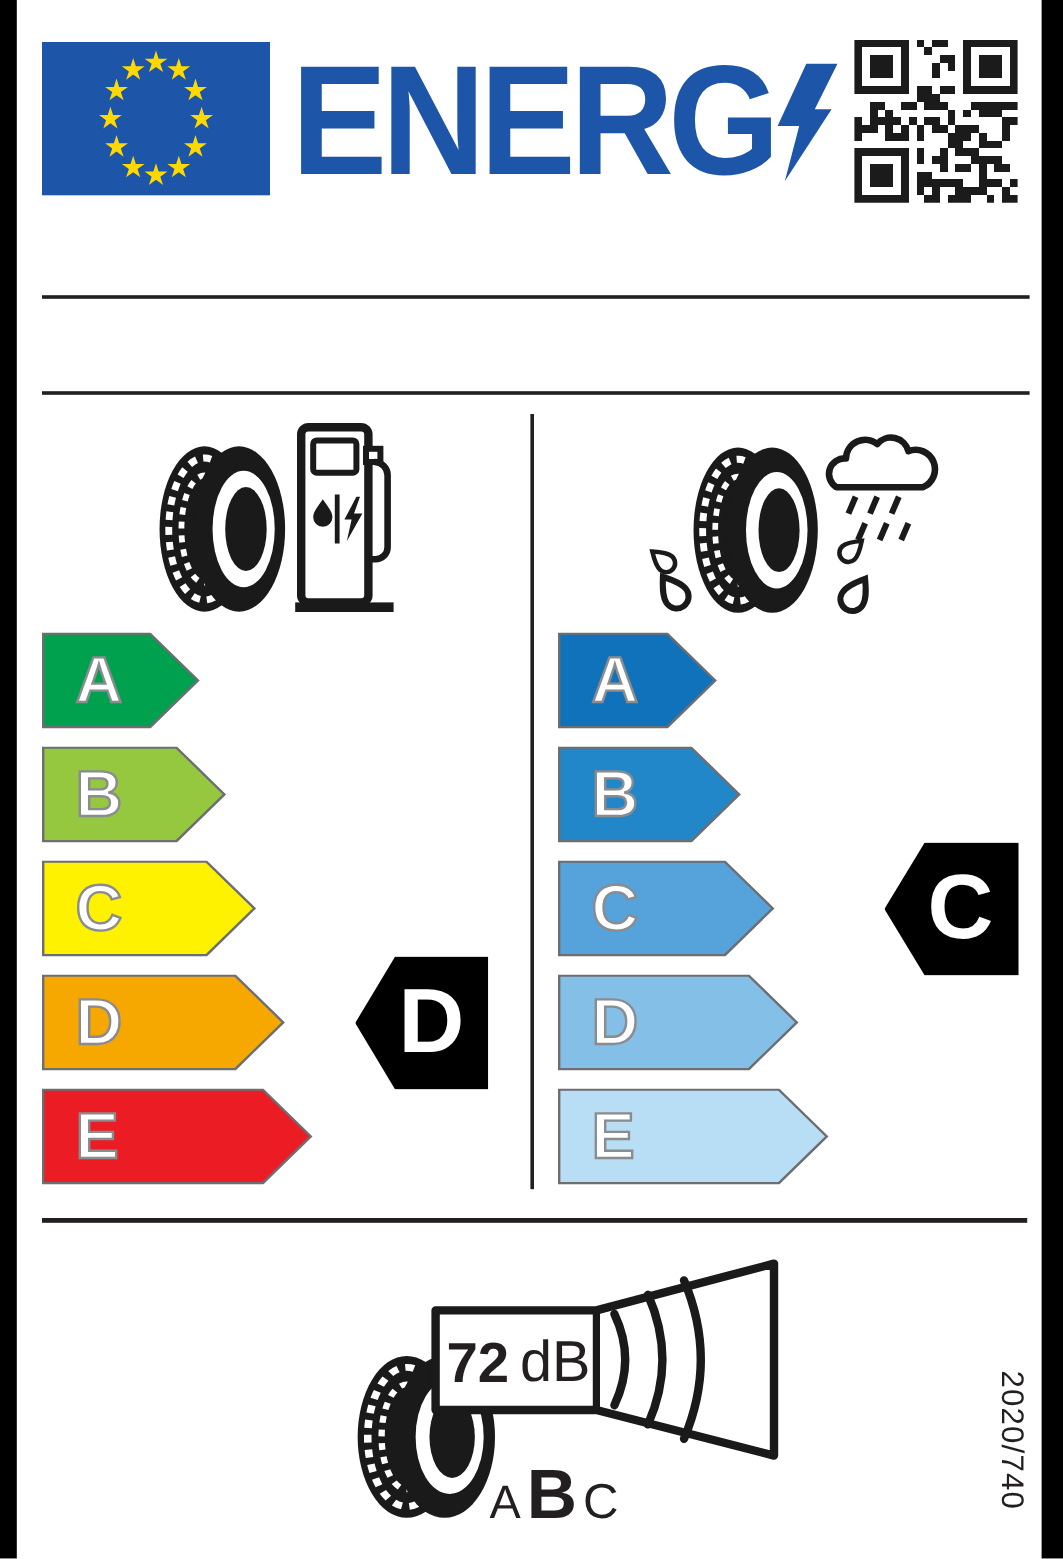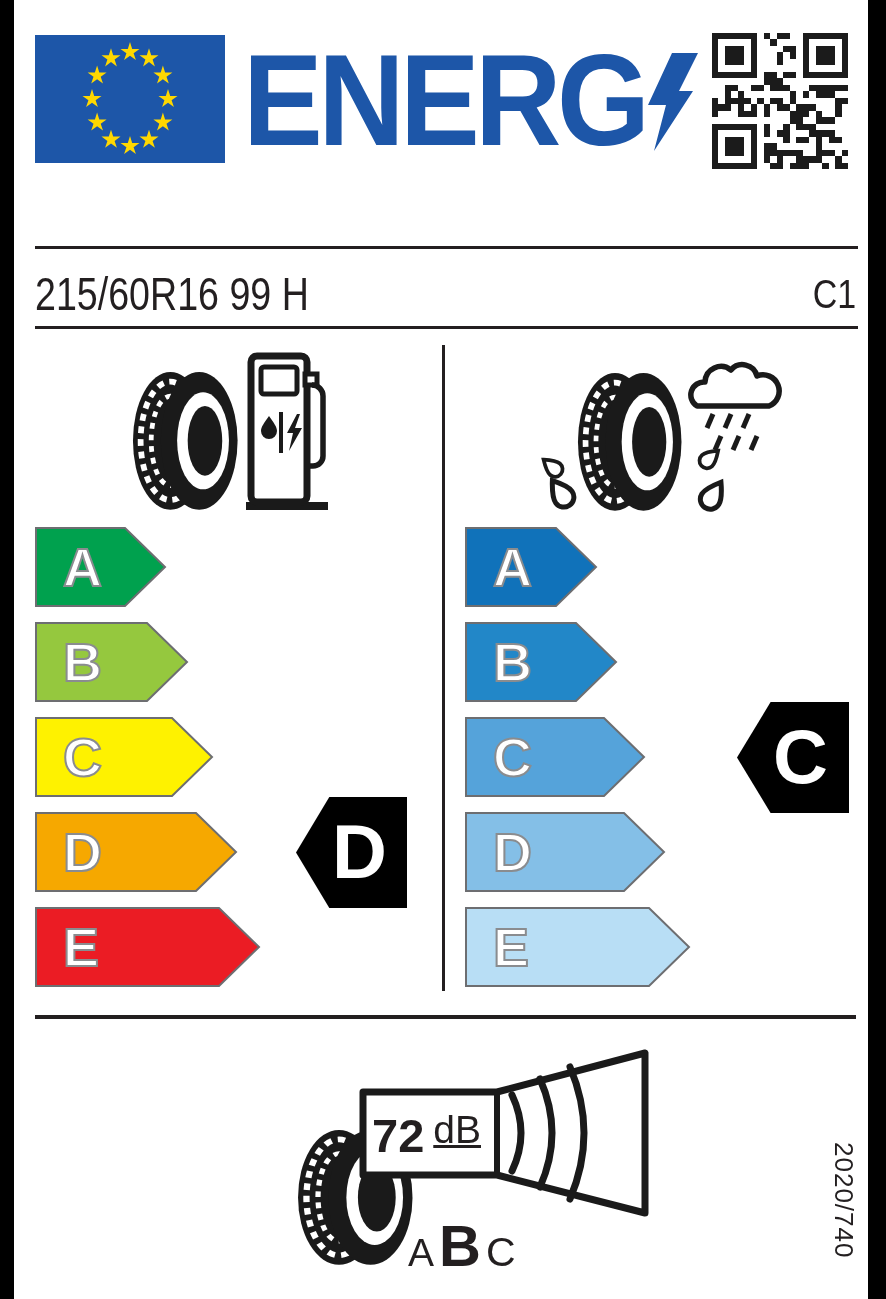--- a/index.html
+++ b/index.html
@@ -48,21 +48,21 @@
             font-weight:bold;color:#fff;}
   .sel-fuel{left:296px;top:797px;width:111px;height:111px;}
   .sel-wet{left:737px;top:702px;width:112px;height:111px;}
 
   .hr-noise{position:absolute;left:35px;right:30px;top:1015px;height:4px;background:#231f20;}
 
   
   .noise-svg{position:absolute;left:290px;top:1045px;}
   .db-text{position:absolute;left:372px;top:1108px;display:flex;align-items:flex-start;gap:9px;}
   .db-value{font-size:47px;font-weight:bold;}
-  .db-unit{font-size:39px;font-weight:400;text-decoration:underline;}
+  .db-unit{font-size:48px;font-weight:400;}
   .abc{position:absolute;left:408px;top:1212px;display:flex;align-items:baseline;gap:5px;}
   .abc .a{font-size:39px;} .abc .b{font-size:58px;font-weight:bold;} .abc .c{font-size:41px;}
   .regulation{position:absolute;left:828px;top:1142px;height:140px;writing-mode:vertical-rl;
               font-size:26px;letter-spacing:1px;color:#231f20;}
 </style>
 </head>
 <body>
 
 <div class="label">
   <div class="side-bar left"></div>
@@ -222,24 +222,20 @@
           <rect x="14" y="20" width="1" height="1"></rect>
           <rect x="17" y="20" width="1" height="1"></rect>
           <rect x="19" y="20" width="1" height="1"></rect>
           <rect x="20" y="20" width="1" height="1"></rect>
         </g>
     </svg>
   </div>
 
   <div class="hr hr1"></div>
 
-  <div class="size-row">
-    <span class="tyre-size">215/60R16 99 H</span>
-    <span class="tyre-class">C1</span>
-  </div>
   <div class="hr hr2"></div>
 
   <svg class="icon-left" width="210" height="162" viewBox="0 0 210 162">
     <defs>
       <g id="tire">
         <ellipse cx="40" cy="72" rx="39" ry="71" fill="#1a1a1a"></ellipse>
         <ellipse cx="40" cy="72" rx="31" ry="61" fill="none" stroke="#fff" stroke-width="6" stroke-dasharray="7 6"></ellipse>
         <ellipse cx="40" cy="72" rx="20" ry="46" fill="none" stroke="#fff" stroke-width="5" stroke-dasharray="6 6"></ellipse>
         <ellipse cx="70" cy="72" rx="40" ry="71" fill="#1a1a1a"></ellipse>
         <ellipse cx="74" cy="72" rx="27" ry="50" fill="#fff"></ellipse>

